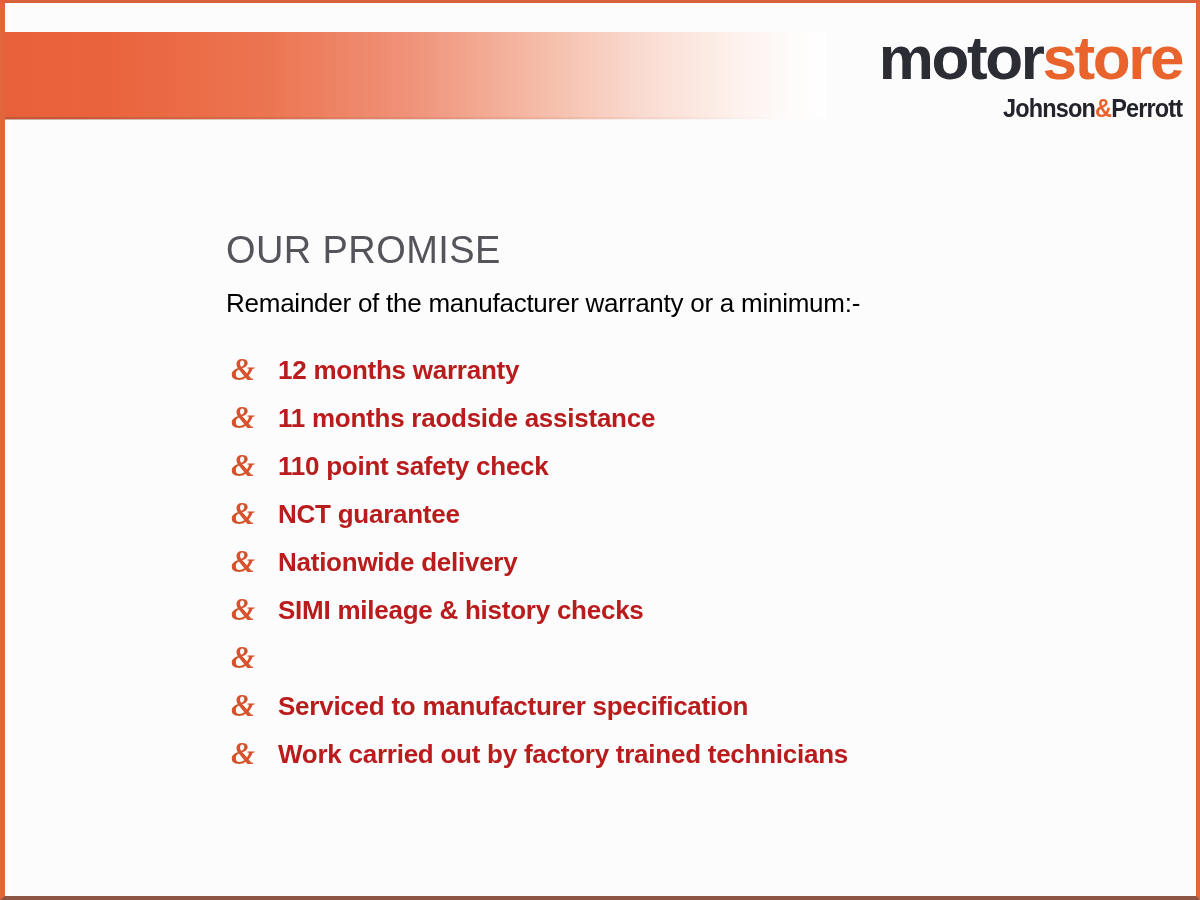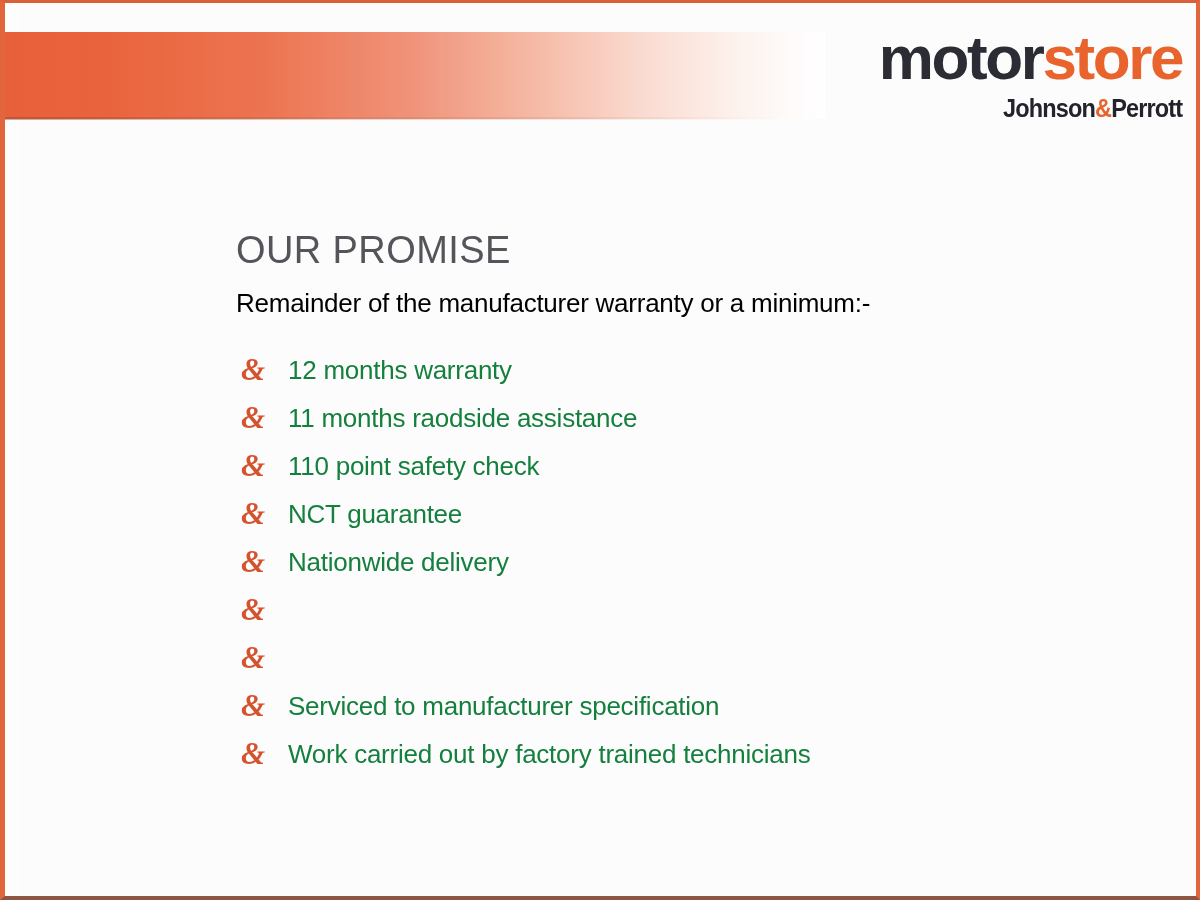--- a/index.html
+++ b/index.html
@@ -105,21 +105,21 @@
     color: #23232b;
     white-space: nowrap;
     transform: scaleX(0.94);
     transform-origin: right center;
   }
   .logo-amp { color: #e8642c; }
 
   
   .content {
     position: absolute;
-    left: 231px;
+    left: 221px;
     top: 225px;
     width: 900px;
   }
 
   .page-title {
     font-family: "Liberation Sans", sans-serif;
     font-size: 38px;
     font-weight: normal;
     color: #54545a;
     letter-spacing: 0.4px;
@@ -157,22 +157,22 @@
     color: #d4522c;
     line-height: 48px;
     text-align: left;
     padding-left: 5px;
     box-sizing: border-box;
     user-select: none;
   }
   .promise-text {
     font-family: "Liberation Sans", sans-serif;
     font-size: 26px;
-    font-weight: normal;
-    color: #15803d;
+    font-weight: bold;
+    color: #b91c1c;
     letter-spacing: -0.25px;
     line-height: 48px;
     white-space: nowrap;
   }
 </style>
 </head>
 <body>
 
 <div class="page">
 
@@ -208,20 +208,21 @@
       <li class="promise-item">
         <span class="bullet-icon">&amp;</span>
         <span class="promise-text">NCT guarantee</span>
       </li>
       <li class="promise-item">
         <span class="bullet-icon">&amp;</span>
         <span class="promise-text">Nationwide delivery</span>
       </li>
       <li class="promise-item">
         <span class="bullet-icon">&amp;</span>
+        <span class="promise-text">SIMI mileage &amp; history checks</span>
       </li>
       <li class="promise-item">
         <span class="bullet-icon">&amp;</span>
       </li>
       <li class="promise-item">
         <span class="bullet-icon">&amp;</span>
         <span class="promise-text">Serviced to manufacturer specification</span>
       </li>
       <li class="promise-item">
         <span class="bullet-icon">&amp;</span>

